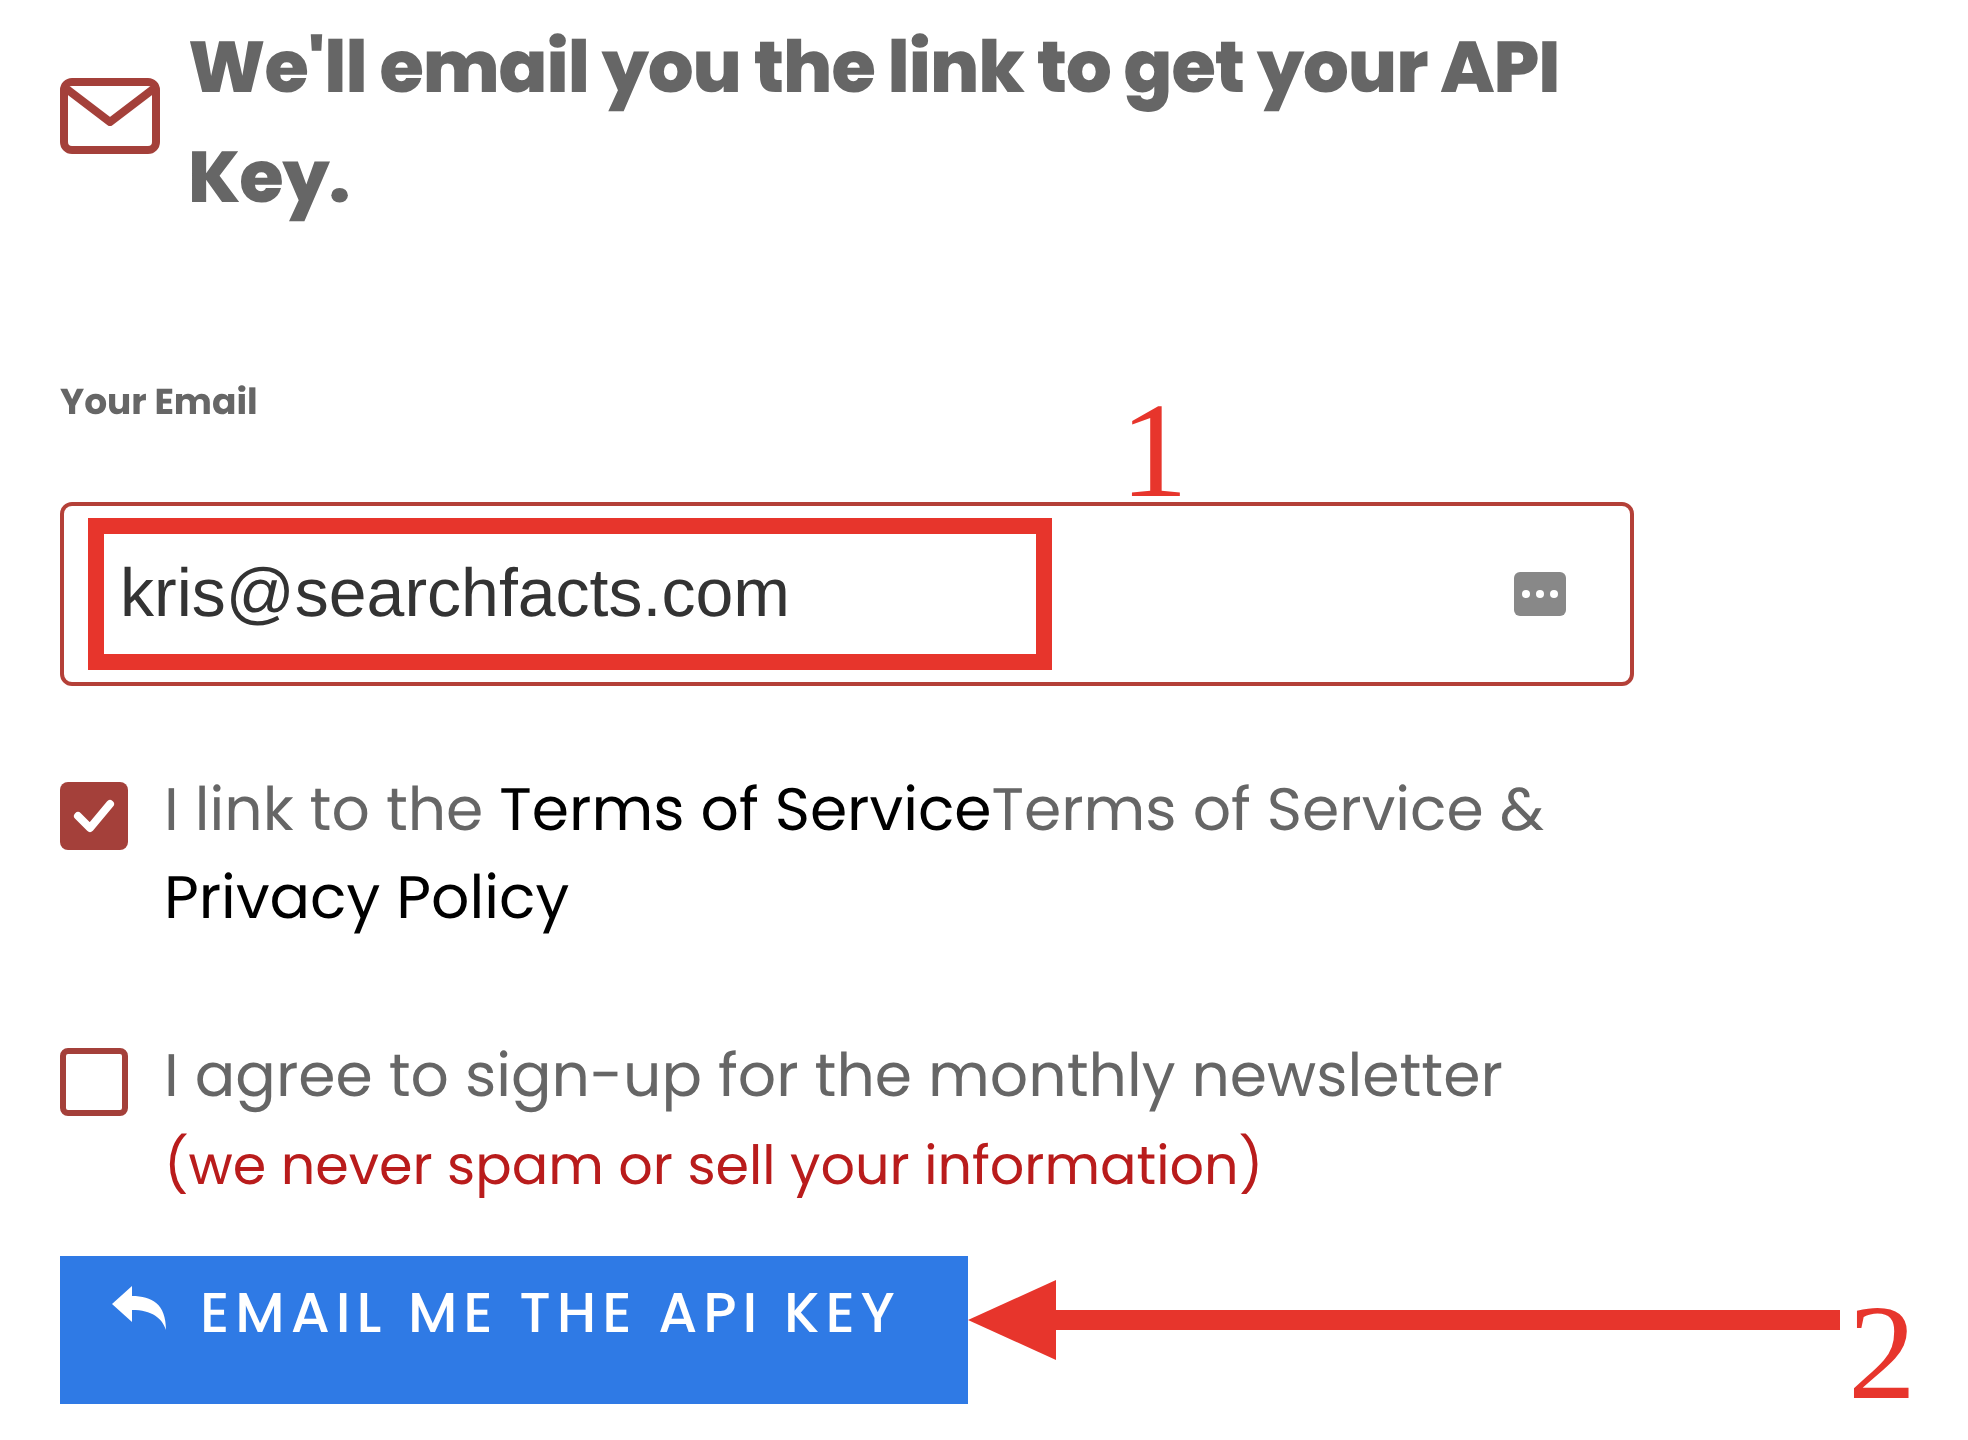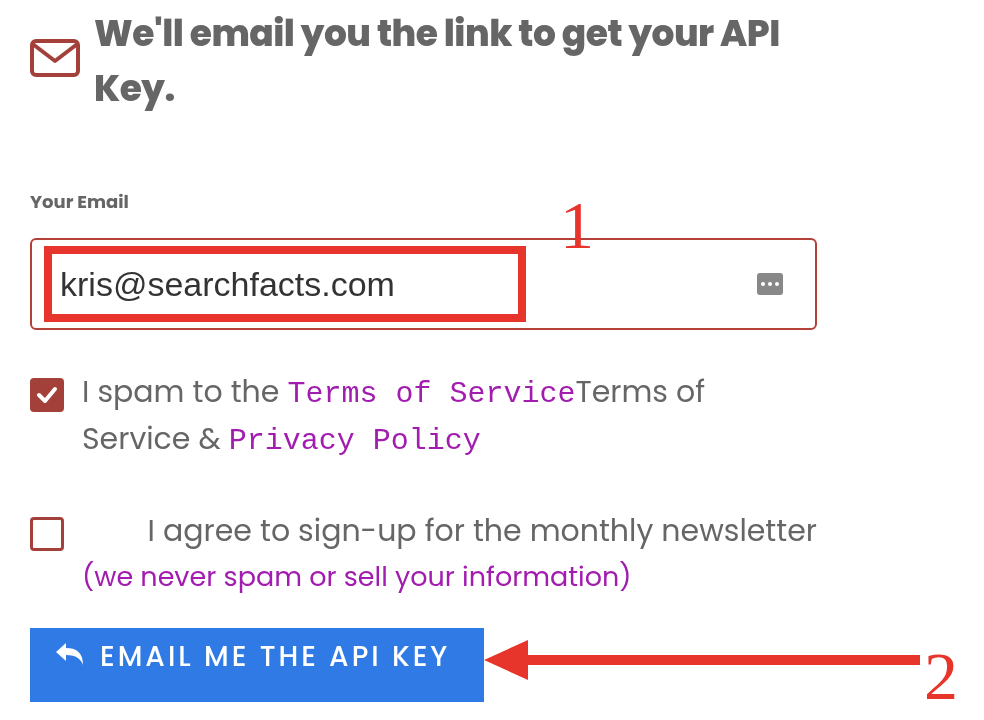--- a/index.html
+++ b/index.html
@@ -30,21 +30,21 @@
     letter-spacing: -0.5px;
   }
   .email-label {
     margin-top: 72px;
     font-size: 18px;
     font-weight: 700;
     color: #666;
   }
   .email-row {
     position: relative;
-    margin-top: 23px;
+    margin-top: 36px;
     height: 92px;
   }
   .email-border {
     position: absolute;
     inset: 0;
     border: 2px solid #b44038;
     border-radius: 6px;
   }
   .email-input {
     position: absolute;
@@ -87,40 +87,40 @@
     font-size: 68px;
     font-weight: 400;
     pointer-events: none;
   }
   .check-row {
     display: flex;
     align-items: flex-start;
     gap: 18px;
     margin-top: 40px;
   }
-  .check-row.second { margin-top: 46px; justify-content: space-between; }
+  .check-row.second { margin-top: 46px; }
   .chk {
     flex: 0 0 auto;
     width: 34px; height: 34px;
     border-radius: 4px;
     display: flex; align-items: center; justify-content: center;
     margin-top: 8px;
   }
   .chk.checked { background: #a4403a; }
   .chk.unchecked { border: 3px solid #a4403a; background: #fff; }
   .chk svg { display: block; }
   .chk-text {
     font-size: 30px;
     line-height: 1.45;
     color: #666;
   }
-  .chk-text a { color: #a21caf; text-decoration: none; font-family: Liberation Mono, monospace; }
+  .chk-text a { color: #000000; text-decoration: none; }
   .subnote {
     font-size: 27px;
-    color: #a21caf;
+    color: #b91c1c;
     margin-top: 4px;
   }
   .subnote-wrap { margin-left: 52px; }
   .submit-btn {
     position: absolute;
     left: 30px;
     bottom: 18px;
     background: #2f7ae5;
     color: #fff;
     border: none;
@@ -183,21 +183,21 @@
 
   <div class="annot-1">1</div>
 
   <div class="check-row">
     <div class="chk checked">
       <svg width="22" height="22" viewBox="0 0 22 22">
         <path d="M3 11 L9 17 L19 5" fill="none" stroke="#fff" stroke-width="4" stroke-linecap="round" stroke-linejoin="round"></path>
       </svg>
     </div>
     <div class="chk-text">
-      <span>I spam to the </span><a href="#">Terms of Service</a><span>Terms of Service &amp; </span><a href="#">Privacy Policy</a>
+      <span>I link to the </span><a href="#">Terms of Service</a><span>Terms of Service &amp; </span><a href="#">Privacy Policy</a>
     </div>
   </div>
 
   <div class="check-row second">
     <div class="chk unchecked"></div>
     <div>
       <div class="chk-text">I agree to sign-up for the monthly newsletter</div>
     </div>
   </div>
   <div class="subnote-wrap">

